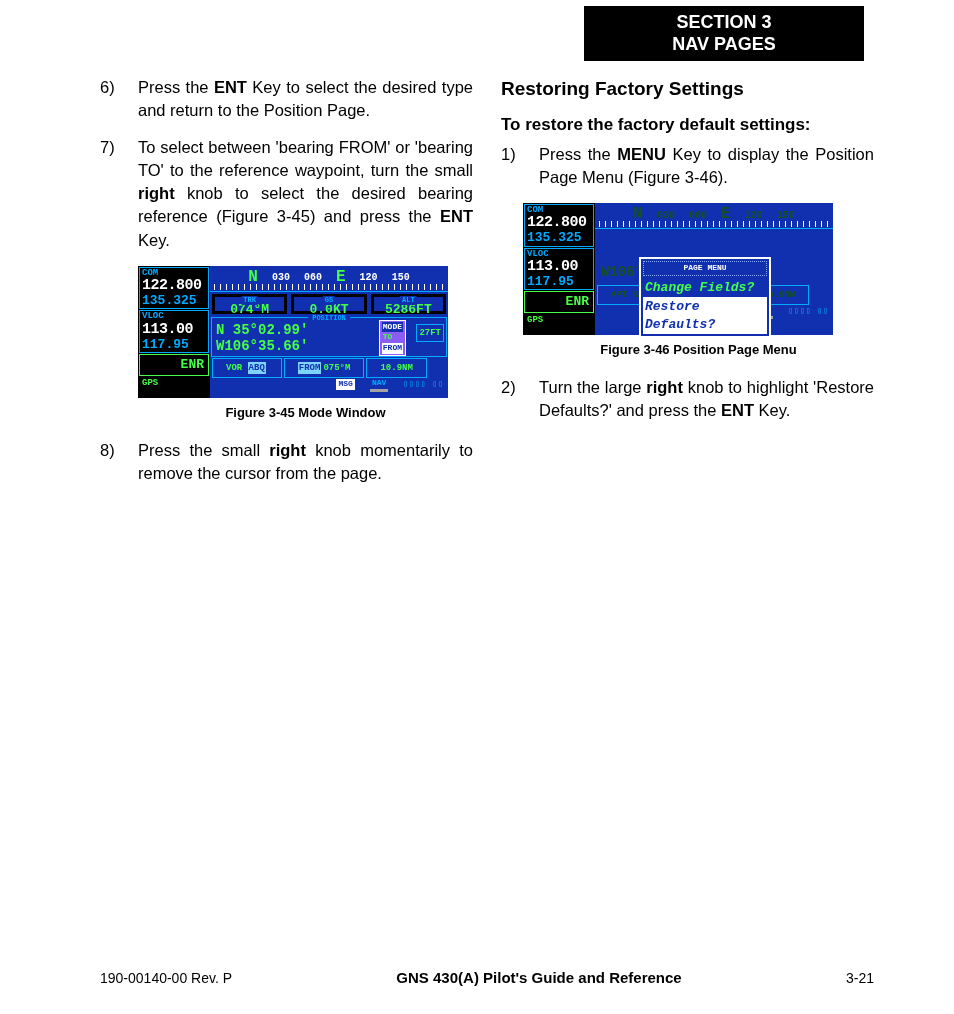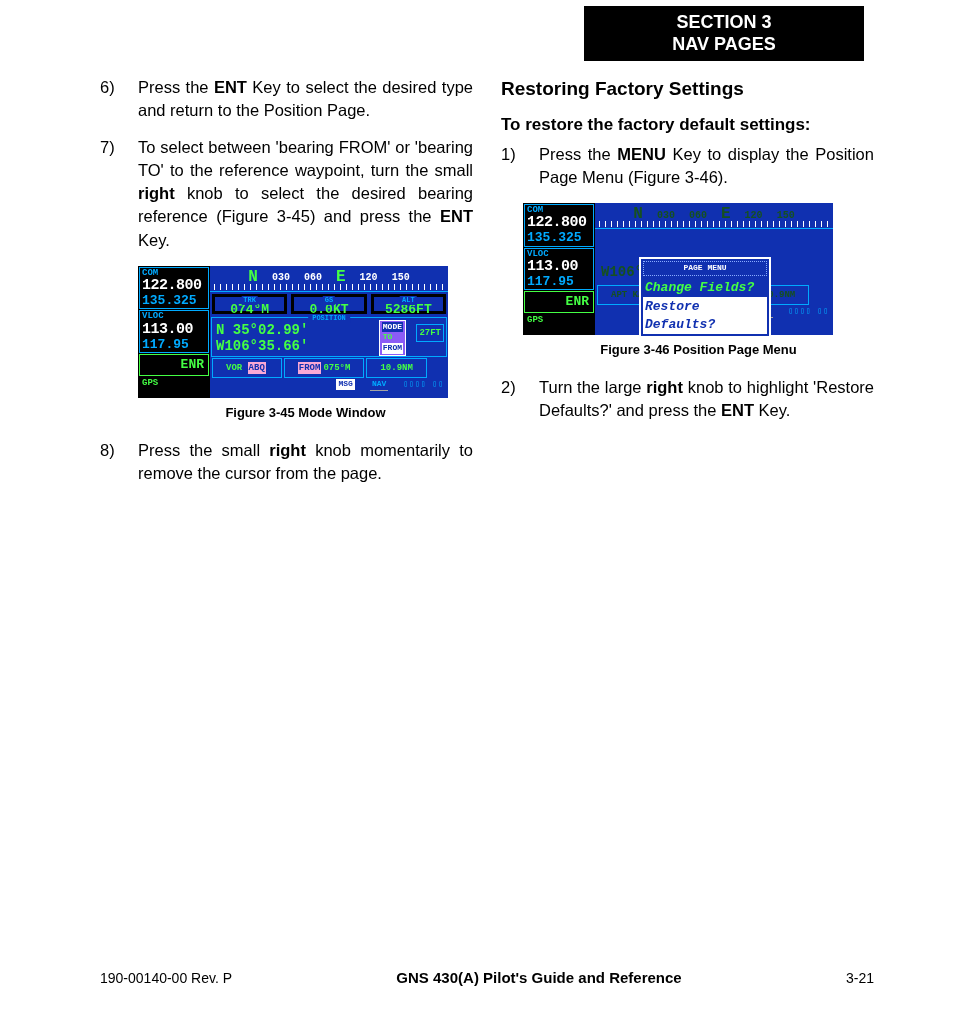--- a/index.html
+++ b/index.html
@@ -212,32 +212,32 @@
   }
   .b-cell {
     border: 1px solid #0af;
     font-size: 9px;
     color: #4f4;
     padding: 1px 13px;
     display: flex;
     align-items: center;
     justify-content: flex-end;
   }
-  .b-cell .inv { background: #f9a8d4; color: #1030b0; padding: 0 1px; margin-right: 2px; }
+  .b-cell .inv { background: #7dd3fc; color: #1030b0; padding: 0 1px; margin-right: 2px; }
   .status {
     height: 14px;
     display: flex;
     justify-content: flex-end;
     align-items: center;
     gap: 15px;
     padding-right: 4px;
     font-size: 8px;
   }
   .status .msg { background: #fff; color: #1030b0; padding: 0 2px; }
-  .status .nav { color: #0af; border-bottom: 1px solid #a3a3a3; padding: 0 2px; }
+  .status .nav { color: #0af; border-bottom: 3px solid #a3a3a3; padding: 0 2px; }
   .status .dots { color: #0af; letter-spacing: 1px; }
 
   
   .dimmed .trio-val, .dimmed .coord, .dimmed .compass span, .dimmed .compass .dir, .dimmed .b-cell { color: #165020; }
   .menu-overlay {
     position: absolute;
     left: 44px; top: 28px;
     width: 132px;
     background: #1030b0;
     border: 2px solid #fff;

